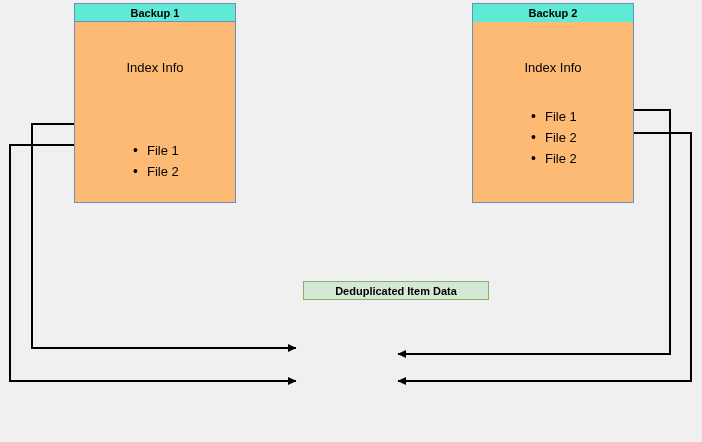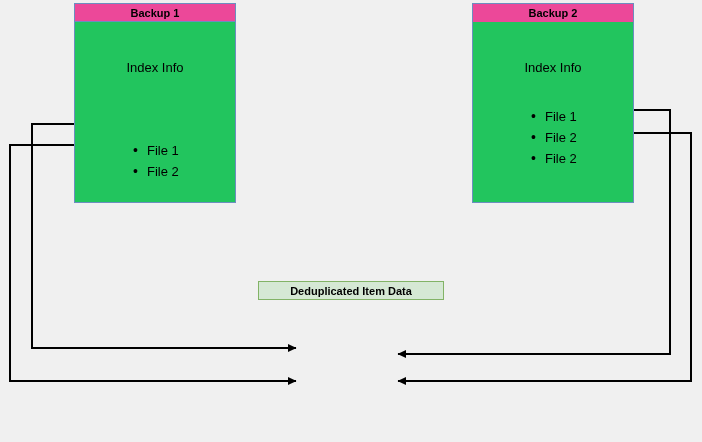--- a/index.html
+++ b/index.html
@@ -25,32 +25,32 @@
     position: absolute;
     left: 0;
     top: 0;
     width: 702px;
     height: 442px;
     pointer-events: none;
   }
   .box-header {
     position: absolute;
     box-sizing: border-box;
-    background: #ec4899;
+    background: #5eead4;
     border: 1px solid #6c8ebf;
     font-size: 11px;
     font-weight: bold;
     color: #000;
     text-align: center;
     line-height: 18px;
   }
   .box-body {
     position: absolute;
     box-sizing: border-box;
-    background: #22c55e;
+    background: #fdba74;
     border: 1px solid #6c8ebf;
     border-top: none;
   }
   .box-title {
     position: absolute;
     width: 100%;
     text-align: center;
     font-size: 13px;
     color: #000;
   }
@@ -79,20 +79,21 @@
   .dedup-header {
     position: absolute;
     box-sizing: border-box;
     background: #d5e8d4;
     border: 1px solid #82b366;
     font-size: 11px;
     font-weight: bold;
     color: #000;
     text-align: center;
     line-height: 18px;
+    margin-left: 45px;
   }
   .dedup-body {
     position: absolute;
     box-sizing: border-box;
     background: #d5e8d4;
     border: 1px solid #82b366;
     border-top: none;
   }
 </style>
 </head>

